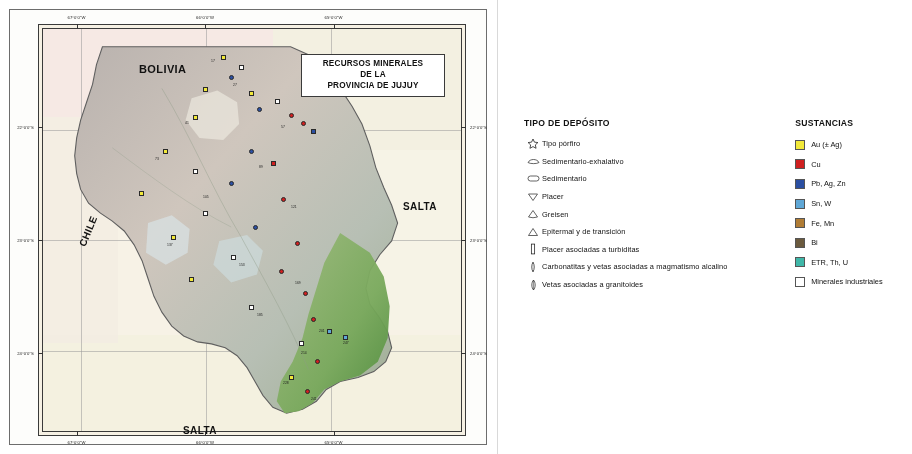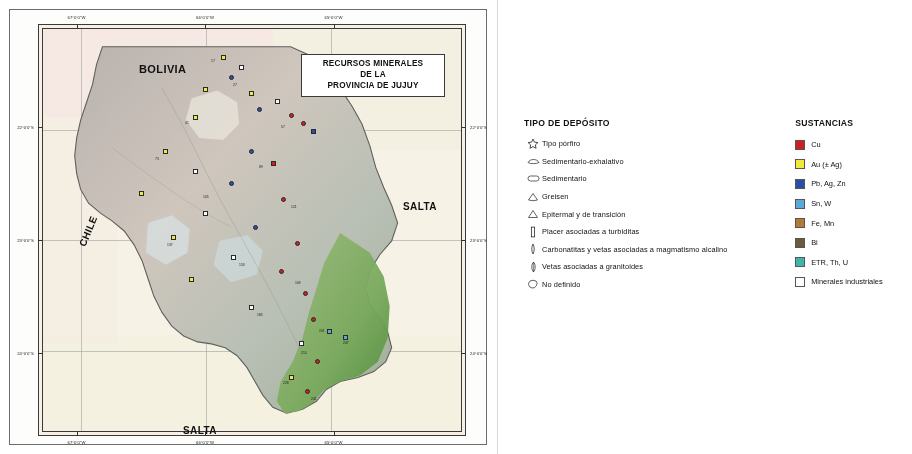--- a/index.html
+++ b/index.html
@@ -412,20 +412,28 @@
 
         <div class="leg-row">
           <div class="leg-sym">
             <svg width="13" height="9" viewBox="0 0 26 18">
                 <rect x="2" y="4" width="22" height="10" rx="5" fill="none" stroke="#222" stroke-width="1.4"></rect>
               </svg>
           </div>
           <div class="leg-text">Sedimentario</div>
         </div>
 
+        <div class="leg-row">
+          <div class="leg-sym">
+            <svg width="12" height="10" viewBox="0 0 24 20">
+                <path d="M3 4 H21 L12 17 Z" fill="none" stroke="#222" stroke-width="1.4" stroke-linejoin="round"></path>
+              </svg>
+          </div>
+          <div class="leg-text">Placer</div>
+        </div>
 
         <div class="leg-row">
           <div class="leg-sym">
             <svg width="12" height="10" viewBox="0 0 24 20">
                 <path d="M12 3 L21 16 Q12 19 3 16 Z" fill="none" stroke="#222" stroke-width="1.4" stroke-linejoin="round"></path>
               </svg>
           </div>
           <div class="leg-text">Greisen</div>
         </div>
 
@@ -460,42 +468,34 @@
           <div class="leg-sym">
             <svg width="9" height="12" viewBox="0 0 14 22">
                 <path d="M7 2 C11 6 11 16 7 20 C3 16 3 6 7 2 Z" fill="none" stroke="#222" stroke-width="1.4"></path>
                 <path d="M7 2 L7 20" stroke="#222" stroke-width="0.9"></path>
               </svg>
           </div>
           <div class="leg-text">Vetas asociadas a granitoides</div>
         </div>
 
 
-        <div class="leg-row">
-          <div class="leg-sym">
-            <svg width="12" height="11" viewBox="0 0 24 22">
-                <path d="M6 4 Q12 1 18 4 Q22 8 19 13 Q16 19 10 18 Q4 17 3 11 Q3 7 6 4 Z" fill="none" stroke="#222" stroke-width="1.4"></path>
-              </svg>
-          </div>
-          <div class="leg-text">No definido</div>
-        </div>
       </div>
 
       <div class="col-subst">
         <div class="col-title">SUSTANCIAS</div>
 
         <div class="leg-row sub-row">
+          <div class="swatch" style="background:#f2e93a"></div>
+          <div class="sub-text">Au (± Ag)</div>
+        </div>
+        <div class="leg-row sub-row">
           <div class="swatch" style="background:#cf1f1f"></div>
           <div class="sub-text">Cu</div>
         </div>
         <div class="leg-row sub-row">
-          <div class="swatch" style="background:#f2e93a"></div>
-          <div class="sub-text">Au (± Ag)</div>
-        </div>
-        <div class="leg-row sub-row">
           <div class="swatch" style="background:#2b4fa2"></div>
           <div class="sub-text">Pb, Ag, Zn</div>
         </div>
         <div class="leg-row sub-row">
           <div class="swatch" style="background:#5fa7d6"></div>
           <div class="sub-text">Sn, W</div>
         </div>
         <div class="leg-row sub-row">
           <div class="swatch" style="background:#b07c35"></div>
           <div class="sub-text">Fe, Mn</div>

